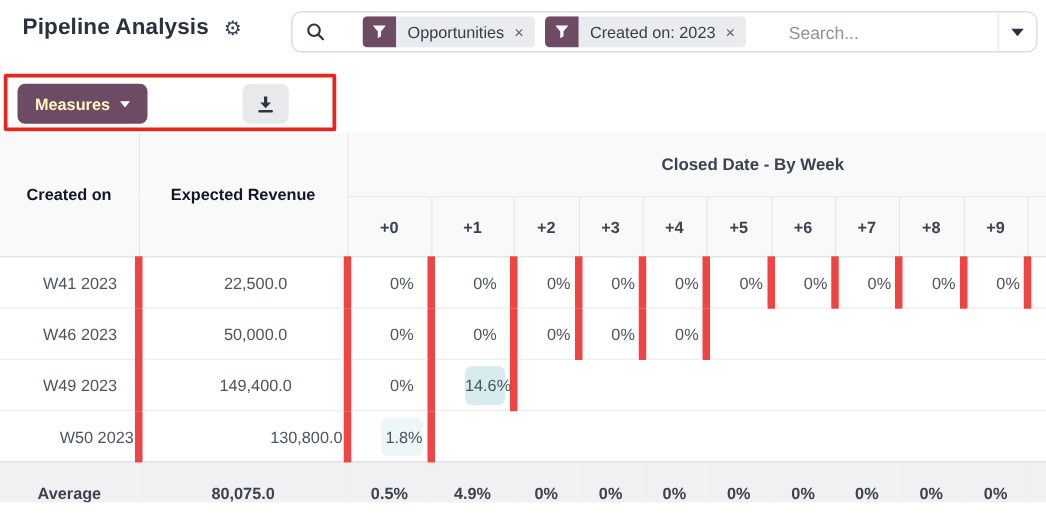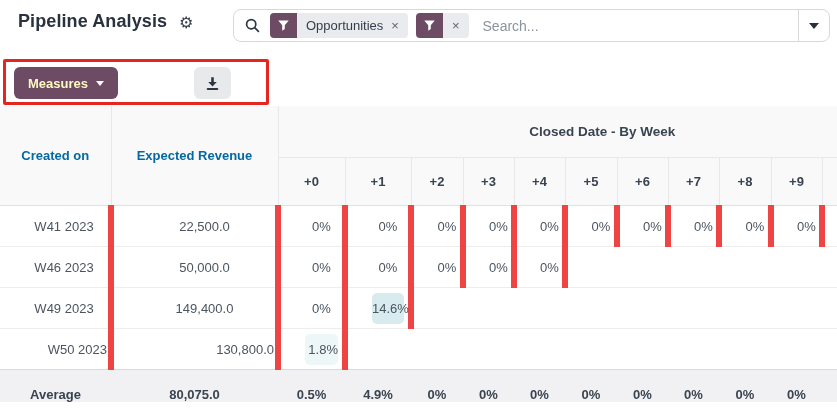--- a/index.html
+++ b/index.html
@@ -5,21 +5,21 @@
   html,body{margin:0;padding:0;background:#fff;}
   body{font-family:"Liberation Sans",sans-serif;}
   .stage{position:relative;width:837px;height:410px;background:#fff;overflow:hidden;}
 
   
   .title-wrap{position:absolute;left:18px;top:11px;display:flex;align-items:center;gap:12px;}
   .page-title{font-size:18px;font-weight:600;color:#29323e;margin:0;letter-spacing:.1px;}
   .gear{font-family:"DejaVu Sans",sans-serif;font-size:16px;color:#39434f;line-height:1;cursor:pointer;position:relative;top:1px;}
 
   .searchbar{position:absolute;left:233px;top:9px;width:597px;height:33px;border:1px solid #d6d8db;
-             border-radius:8px;background:#fff;display:flex;align-items:center;box-sizing:border-box;}
+             border-radius:8px;background:#fff;display:flex;align-items:center;box-sizing:border-box;gap:20px;}
   .search-icon{margin-left:11px;flex:0 0 auto;display:flex;}
   .facets{display:flex;gap:8px;margin-left:10px;}
   .facet{display:flex;height:25px;border-radius:4px;overflow:hidden;flex:0 0 auto;}
   .facet-icon{width:27px;background:#6e4b64;display:flex;align-items:center;justify-content:center;}
   .facet-body{background:#e9ebee;display:flex;align-items:center;padding:0 9px;gap:8px;}
   .facet-label{font-size:13px;color:#333e4b;white-space:nowrap;}
   .facet-remove{font-size:13px;color:#5c656e;cursor:pointer;line-height:1;}
   .search-input{flex:1 1 auto;border:none;outline:none;margin-left:12px;font-size:14px;color:#333e4b;min-width:40px;background:transparent;font-family:"Liberation Sans",sans-serif;}
   .search-input::placeholder{color:#8b939c;}
   .search-toggle{flex:0 0 30px;height:100%;border-left:1px solid #d6d8db;display:flex;align-items:center;justify-content:center;cursor:pointer;border-radius:0 8px 8px 0;}
@@ -32,21 +32,21 @@
   .btn-measures{left:14px;padding:0 14px;background:#6e4b64;color:#fef9c3;}
   .btn-week{left:120px;padding:0 13px;background:#e8e9eb;color:#2d3743;}
   .btn-download{left:194px;width:37px;justify-content:center;background:#e8e9eb;color:#2d3743;padding:0;}
   .annotation-box{position:absolute;left:3px;top:59px;width:266px;height:46px;border:3px solid #e5261e;
                   border-radius:2px;box-sizing:border-box;pointer-events:none;z-index:5;}
 
   
   .table-viewport{position:absolute;left:0;top:106px;width:837px;height:296px;overflow:hidden;}
   table.cohort{border-collapse:collapse;table-layout:fixed;width:926px;}
   thead th{background:#f9f9fa;}
-  .th-main{font-size:13px;font-weight:700;color:#0369a1;text-align:center;
+  .th-main{font-size:13px;font-weight:700;color:#0f172a;text-align:center;
            border-right:1px solid #e7e8ea;border-bottom:1px solid #dfe1e3;}
   .th-group{height:49px;font-size:13.5px;font-weight:700;color:#3a4450;text-align:center;vertical-align:middle;
             border-bottom:1px solid #e7e8ea;}
   .th-period{height:45px;font-size:13px;font-weight:700;color:#3a4450;text-align:center;
              border-right:1px solid #e7e8ea;border-bottom:1px solid #dfe1e3;}
   .th-spacer{border-bottom:1px solid #dfe1e3;}
   tbody td{height:38px;border-bottom:1px solid #ededee;font-size:13px;color:#4b5560;text-align:center;background:#fff;}
   td.row-label,td.revenue,td.td-val{border-right:6px solid #ef4444;padding-left:21px;}
   td.td-empty{border-right:none;}
   .hl{display:block;margin:3px;height:31px;line-height:31px;border-radius:5px;}
@@ -86,20 +86,21 @@
     </span>
   </div>
 
   <div class="facet">
     <span class="facet-icon">
       <svg width="11" height="11" viewBox="0 0 12 12">
               <path d="M0.3 0.5h11.4L7.4 5.6v4.2L4.6 11.6V5.6z" fill="#ffffff"></path>
             </svg>
     </span>
     <span class="facet-body">
+      <span class="facet-label">Created on: 2023</span>
       <span class="facet-remove">×</span>
     </span>
   </div>
 </div>
     <input class="search-input" type="text" placeholder="Search..." style="">
     <div class="search-toggle">
       <span class="caret"></span>
     </div>
   </div>
 

